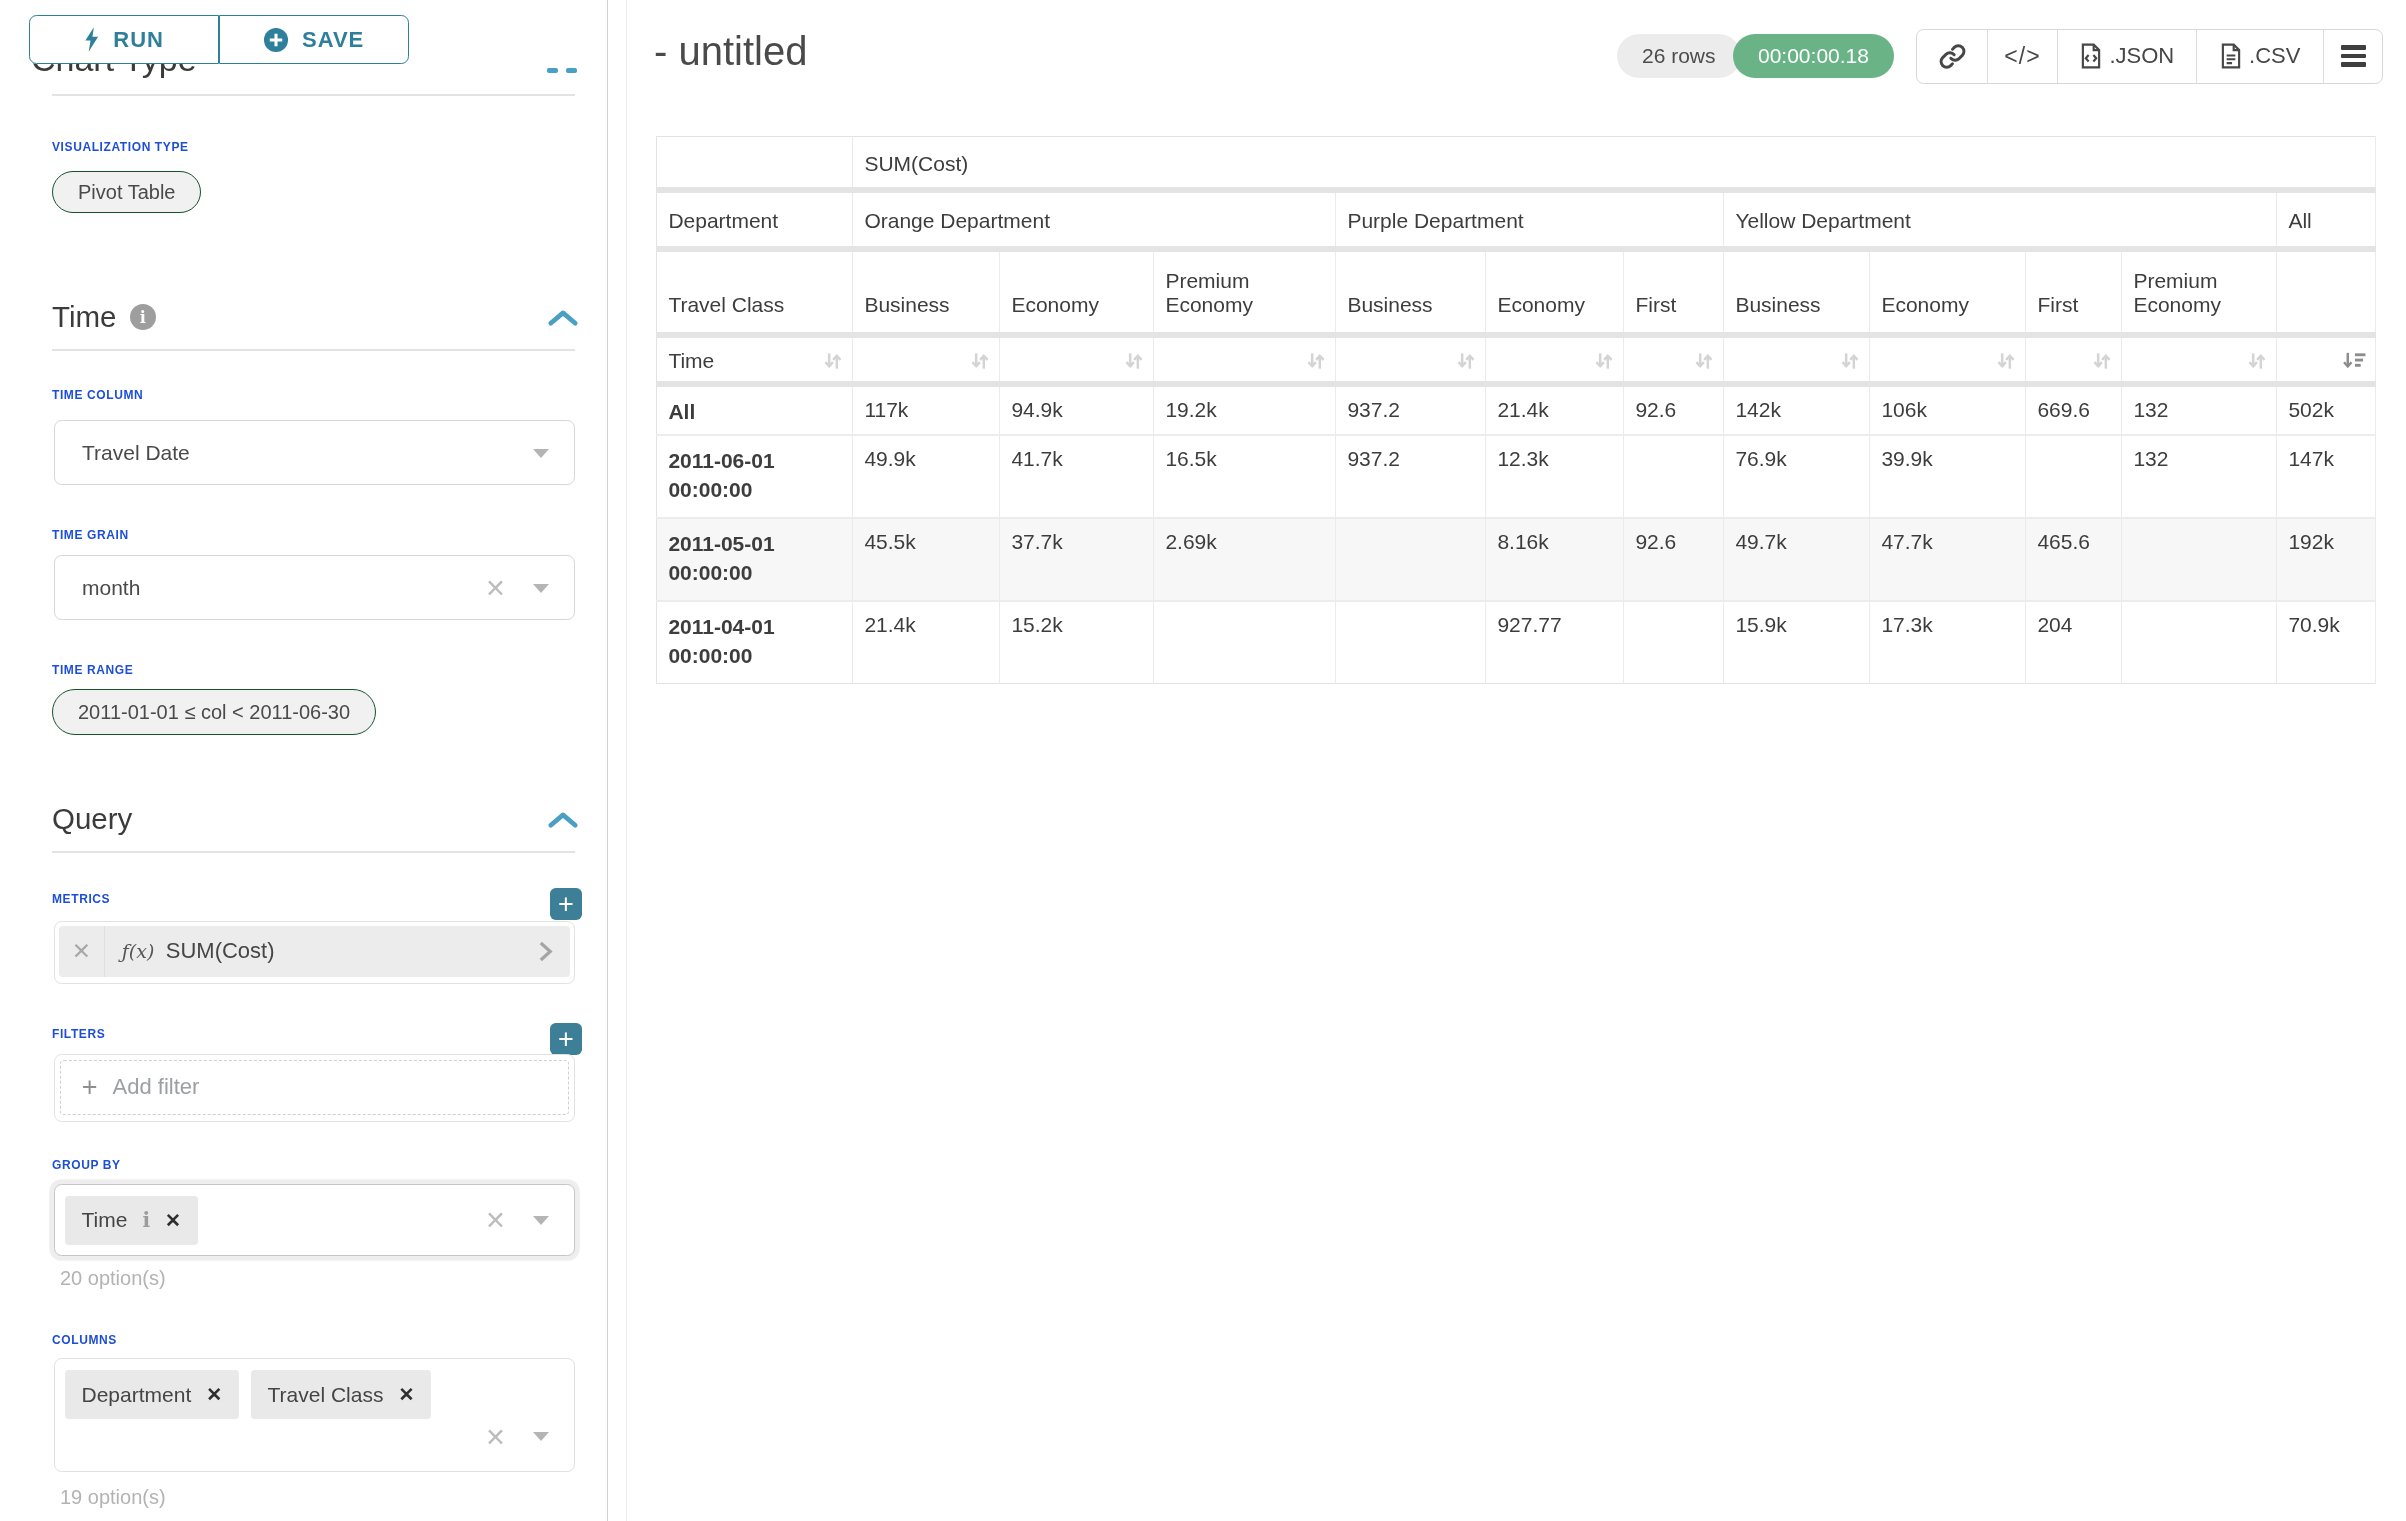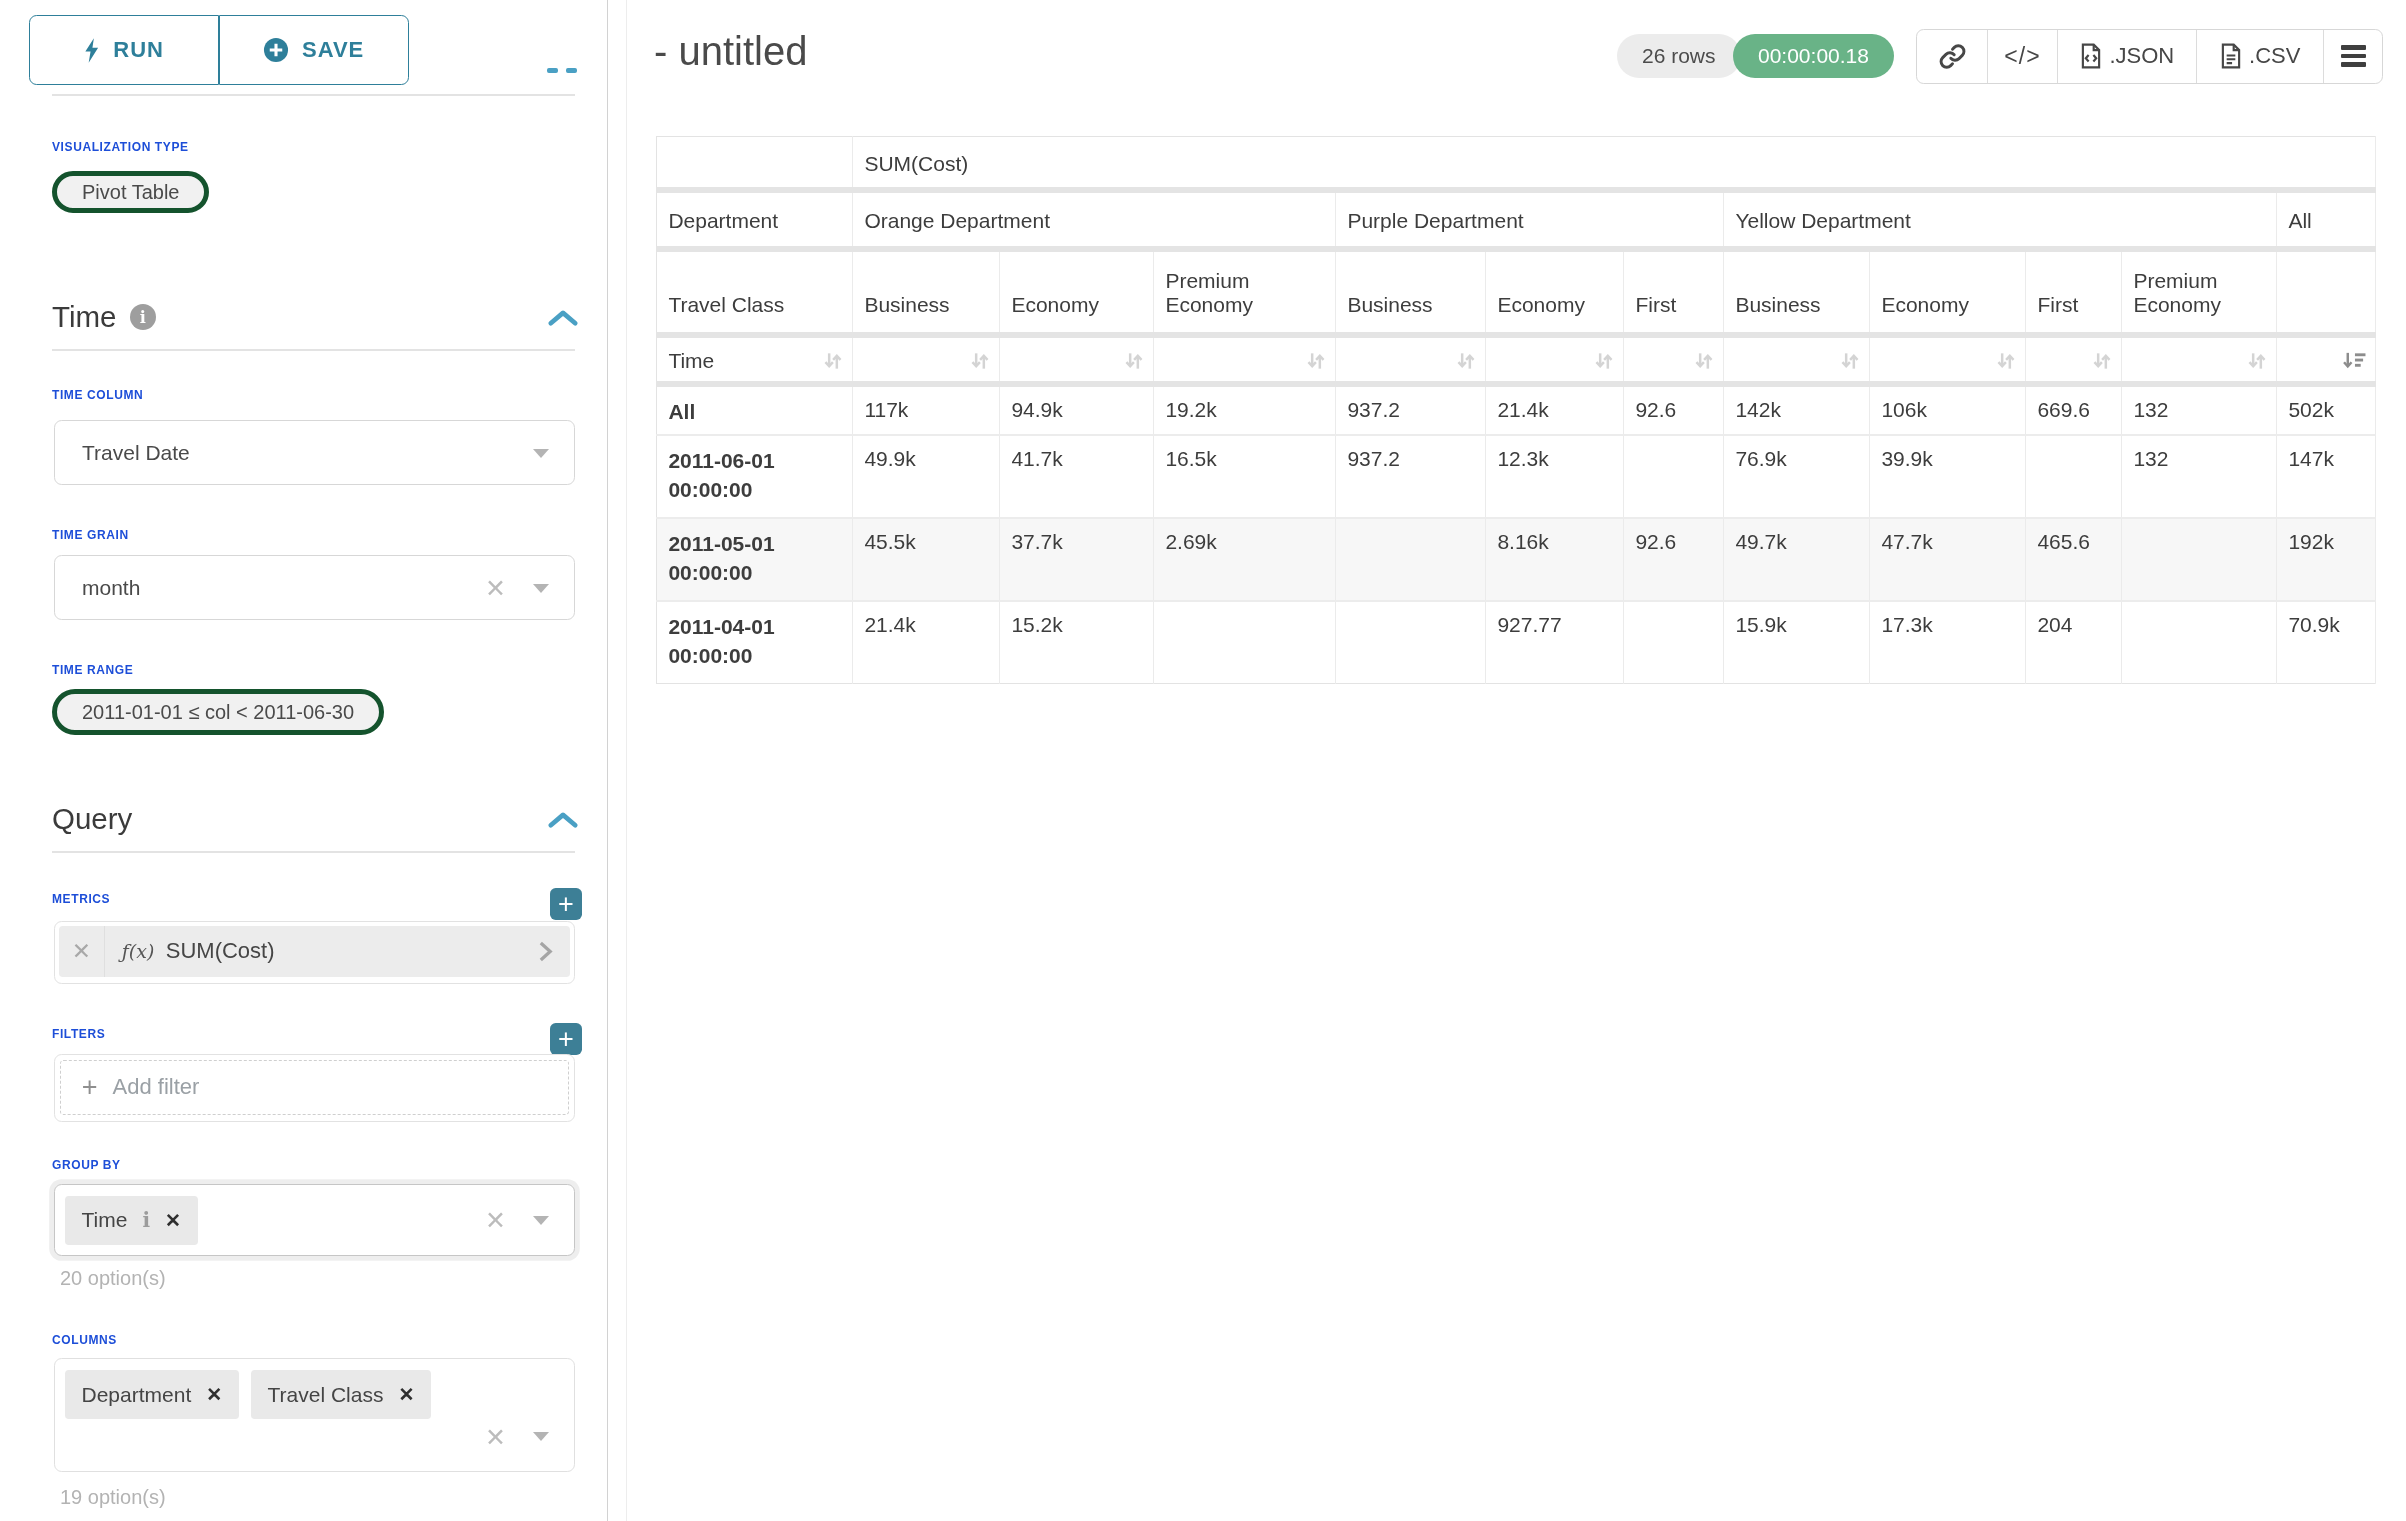--- a/index.html
+++ b/index.html
@@ -8,32 +8,32 @@
 
   .abs { position: absolute; }
 
   
   .sidebar { position: absolute; left: 0; top: 0; width: 608px; height: 1522px; background: #fff; border-right: 1.9px solid #d2d2d2; z-index: 1; }
   .sidebar-line2 { position: absolute; left: 626px; top: 0; width: 1px; height: 1522px; background: #ededed; }
 
   .section-title { font-size: 29.5px; color: #3b3b3b; font-weight: 400; display: flex; align-items: center; gap: 13.3px; }
   .chart-type-title { left: 31px; top: 40px; font-size: 34px; z-index: 1; }
 
-  .run-save { left: 28.5px; top: 15px; width: 380px; height: 70px; display: flex; z-index: 3; background: #fff; border-radius: 7.6px; }
+  .run-save { left: 28.5px; top: 15px; width: 380px; height: 49px; display: flex; z-index: 3; background: #fff; border-radius: 7.6px; }
   .rs-btn { flex: 1; display: flex; align-items: center; justify-content: center; gap: 13.3px; border: 1.9px solid #2e7f9a; color: #2e7f9a; font-weight: 700; font-size: 22px; letter-spacing: 1px; background: #fff; cursor: pointer; }
   .rs-btn.run { border-radius: 7.6px 0 0 7.6px; border-right-width: 1px; }
   .rs-btn.save { border-radius: 0 7.6px 7.6px 0; border-left-width: 1px; }
 
   .chev-frag { width: 10.5px; height: 4.8px; background: #4aa0c4; border-radius: 1.9px; }
 
   .divider { height: 1.9px; background: #e3e3e3; width: 523px; left: 52px; }
 
   .form-label { font-size: 12px; color: #1d4ed8; letter-spacing: 0.6px; font-weight: 700; }
 
-  .pill { display: inline-flex; align-items: center; background: #f1f1f1; border: 5px solid #14532d; border-radius: 23px; font-size: 20px; color: #4a4a4a; padding: 0 25px; }
+  .pill { display: inline-flex; align-items: center; background: #f1f1f1; border: 1px solid #14532d; border-radius: 23px; font-size: 20px; color: #4a4a4a; padding: 0 25px; }
 
   .select-box { width: 521px; height: 65px; border: 1.9px solid #d7d7d7; border-radius: 7.6px; background: #fff; display: flex; align-items: center; padding-left: 27px; font-size: 21px; color: #4a4a4a; position: absolute; }
   .caret-down { position: absolute; right: 25px; top: 50%; margin-top: -3.8px; width: 0; height: 0; border: 8.6px solid transparent; border-top: 9.5px solid #b4b4b4; border-bottom: none; }
   .clear-x { position: absolute; right: 68px; top: 50%; transform: translateY(-50%); color: #bcbcbc; font-size: 25px; line-height: 1; }
 
   .section-chevron { position: absolute; }
 
   .plus-btn { position: absolute; width: 32px; height: 32px; border-radius: 5.7px; background: #3d7f96; color: #fff; display: flex; align-items: center; justify-content: center; font-size: 27px; font-weight: 400; line-height: 1; cursor: pointer; }
 
   .metric-box { position: absolute; left: 54px; top: 921px; width: 521px; height: 63px; border: 1.9px solid #e2e2e2; border-radius: 7.6px; padding: 3.8px; background: #fff; }

